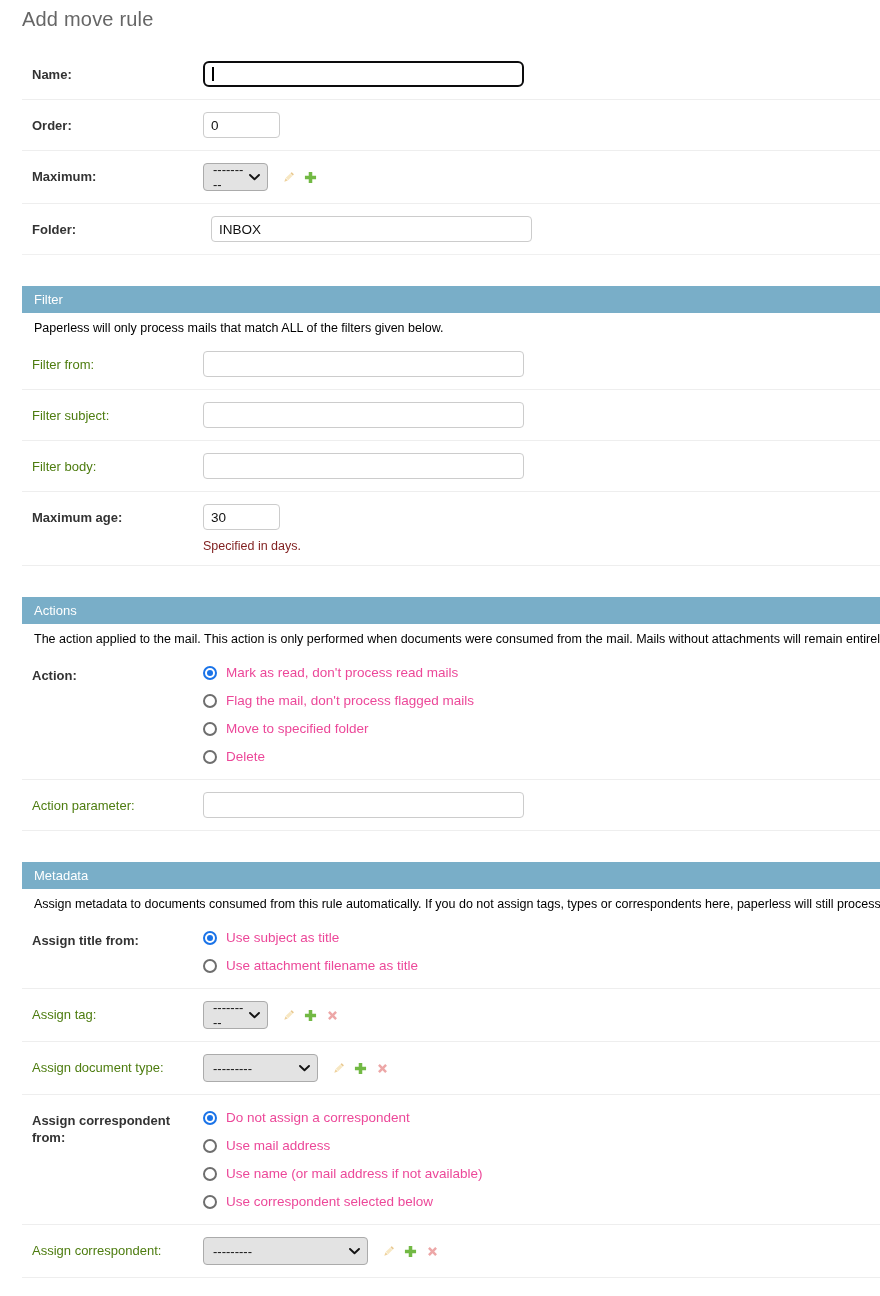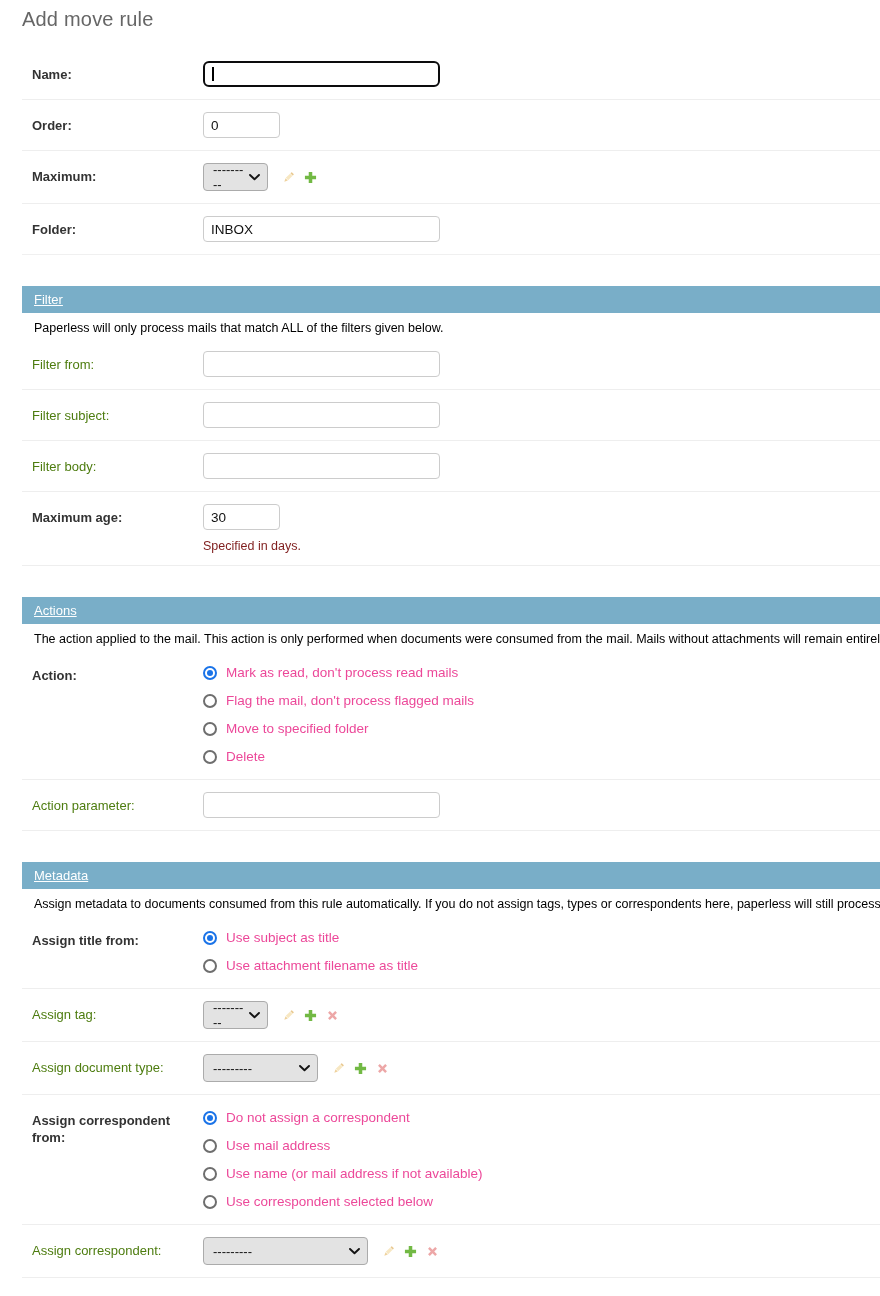--- a/index.html
+++ b/index.html
@@ -11,41 +11,41 @@
   }
   .container { padding: 8px 0 0 22px; }
   h1.page-title {
     font-size: 20px; font-weight: 400; color: #666;
     margin: 0 0 18px 0; letter-spacing: .2px;
   }
   fieldset.module { border: 0; margin: 0 0 31px 0; }
   h2.module-header {
     background: #79aec8; color: #fff;
     font-size: 13px; font-weight: 400;
-    padding: 6px 12px; line-height: 15px; text-decoration: underline;
+    padding: 6px 12px; line-height: 15px;
   }
   p.module-desc {
     padding: 8px 0 4px 12px; font-size: 12.5px; color: #000000;
     white-space: nowrap; overflow: hidden; width: 858px;
   }
   .form-row {
     display: flex; align-items: flex-start;
     padding: 12px 22px 12px 10px;
     border-bottom: 1px solid #eee;
   }
   .form-row > label, .form-row > .label {
     flex: 0 0 171px; padding-top: 5px;
     font-size: 13px; color: #4d7c0f; line-height: 17px;
     padding-right: 14px;
   }
   .form-row > label.required, .form-row > .label.required { font-weight: 700; color: #333; }
   .field-box { display: flex; flex-direction: column; }
   .field-line { display: flex; align-items: center; }
   input.vtext {
-    width: 237px; height: 26px;
+    width: 321px; height: 26px;
     border: 1px solid #ccc; border-radius: 4px;
     padding: 0 7px; font: 13.5px "Liberation Sans", sans-serif; color: #111;
     background: #fff; outline: none;
   }
   input.vtext.small { width: 77px; }
   .name-wrap { position: relative; display: inline-block; }
   input.vtext.focused { border: 2px solid #0c0c0d; border-radius: 6px; }
   .caret {
     position: absolute; left: 9px; top: 6px; width: 1.5px; height: 14px;
     background: #000; animation: blink 1.1s steps(1) infinite;
@@ -129,21 +129,21 @@
           </span>
           <span class="icon-btn">
             <svg width="13" height="13" viewBox="0 0 14 14">
                 <path d="M5.1 1.2h3.8v3.9H13v3.8H8.9v3.9H5.1V8.9H1V5.1h4.1z" fill="#72b944"></path>
               </svg>
           </span>
         </span>
       </div>
     </div>
 
-    <div class="form-row" style="border-bottom-color:#f0f0f0;">
+    <div class="form-row" style="border-bottom-color:#f0f0f0;gap:8px;">
       <label class="required">Folder:</label>
       <div class="field-box">
         <input class="vtext" type="text" value="INBOX" style="">
       </div>
     </div>
   </fieldset>
 
   <fieldset class="module">
     <h2 class="module-header">Filter</h2>
     <p class="module-desc">Paperless will only process mails that match ALL of the filters given below.</p>

